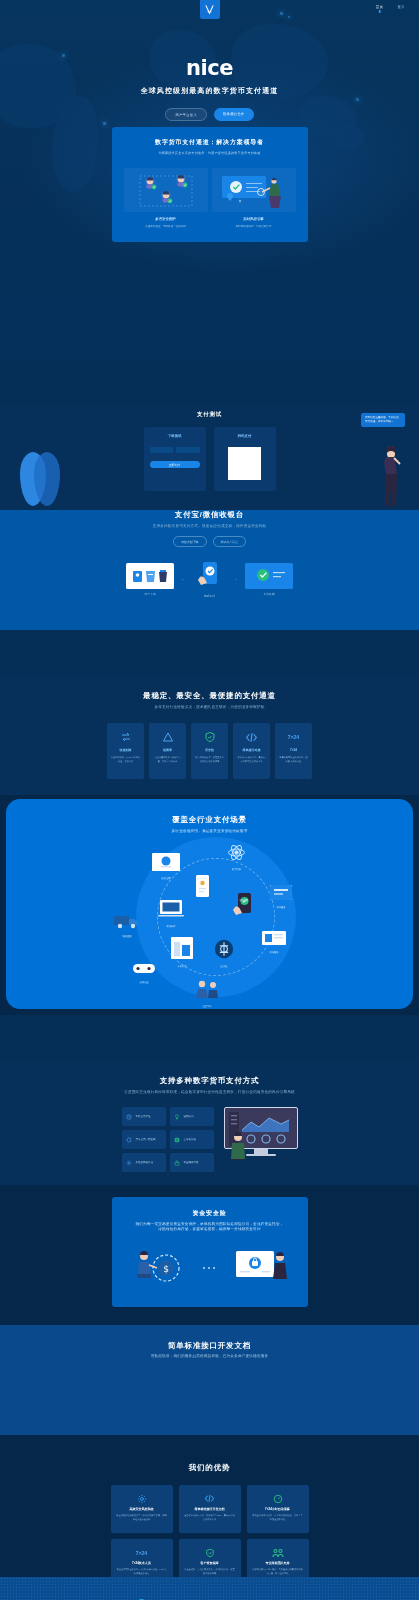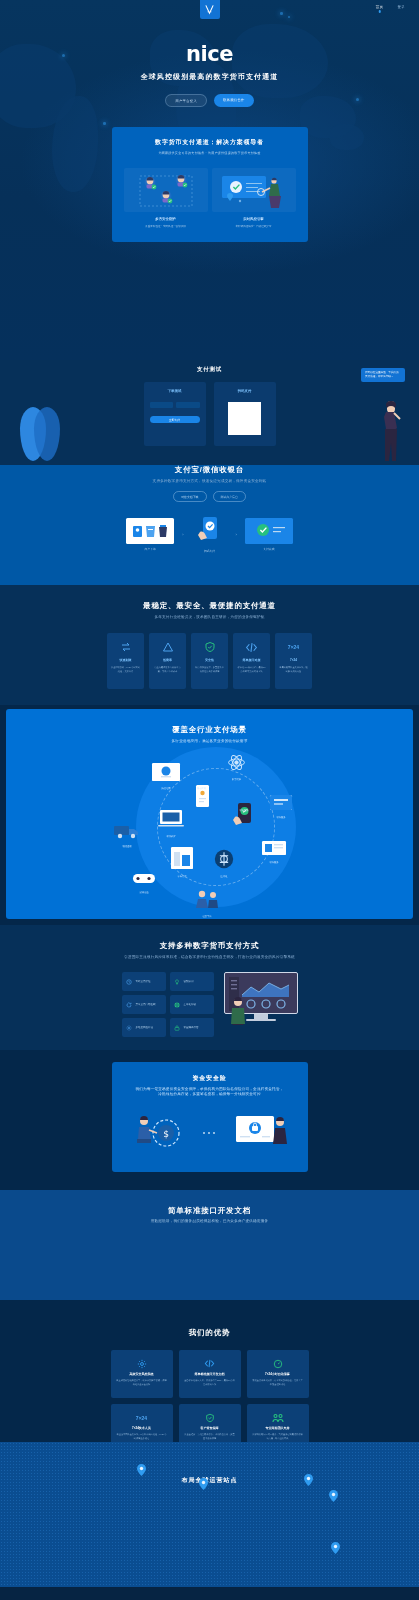--- a/index.html
+++ b/index.html
@@ -8,21 +8,21 @@
     font-family: "Liberation Sans", "DejaVu Sans", sans-serif;
     background: #062f58;
     color: #cfe0f2;
     width: 419px;
     overflow-x: hidden;
   }
   .page { width: 419px; position: relative; }
 
   
   .sec { position: relative; width: 419px; overflow: hidden; }
-  .sec-dark   { background: #063059; }
+  .sec-dark   { background: #063059; margin-top: 45px; }
   .sec-darker { background: #04274a; }
   .sec-mid    { background: #0a3a6b; }
   .sec-bright { background: #0058a6; }
 
   .sec-title {
     text-align: center;
     color: #ffffff;
     font-size: 7.5px;
     font-weight: bold;
     letter-spacing: .8px;
@@ -73,20 +73,21 @@
     bottom:-3.5px; width:2.5px; height:2.5px; background:#2f9bf0; border-radius:50%;
   }
   .hero-inner {
     position: relative; z-index: 4;
     padding-top: 44px; text-align: center;
   }
   .hero-logo {
     font-size: 21px; font-weight: bold; color: #ffffff;
     letter-spacing: -0.5px; line-height: 1;
     font-family: "DejaVu Sans", sans-serif;
+    margin-top: 14px;
   }
   .hero-tag {
     margin-top: 7px; color: #ffffff; font-size: 7px;
     letter-spacing: 1.1px; font-weight: bold;
   }
   .hero-btns { margin-top: 12px; display:flex; justify-content:center; gap: 7px; }
   .btn {
     font-size: 3.3px; padding: 3.5px 9px; border-radius: 9px;
     letter-spacing:.3px; white-space: nowrap; cursor: pointer;
   }
@@ -146,21 +147,21 @@
           border-radius:7px; padding:2.5px 7px; }
 
   
   .f5 { display:flex; justify-content:center; gap:5px; margin-top:13px; }
   .f5 .fc { width:37px; height:56px; background:#0c4077; border-radius:2px; padding:7px 4px; text-align:center; }
   .fc-ico { height:14px; display:flex; align-items:center; justify-content:center; }
   .fc-t { font-size:3px; color:#7fc4ff; font-weight:bold; margin-top:4px; }
   .fc-d { font-size:2.2px; color:#8fb4d8; line-height:1.6; margin-top:4px; }
 
   
-  .eco { height: 210px; background:#0071d6; border-radius: 3px; margin: 0 6px; position:relative; overflow:hidden;}
+  .eco { height: 210px; background:#0071d6; border-radius: 14px; margin: 0 6px; position:relative; overflow:hidden;}
   .eco-circle { position:absolute; border-radius:50%; }
   .eco-c1 { width:160px;height:160px;left:130px;top:38px;background:#0d7ee5;}
   .eco-c2 { width:118px;height:118px;left:151px;top:59px;border:.5px dashed rgba(255,255,255,.35);}
   .eco-node { position:absolute; text-align:center; }
   .eco-node .nb { background:#fff; border-radius:1.5px; }
   .eco-lbl { font-size:2.3px; color:#cfe8ff; margin-top:2px; }
 
   
   .risk-wrap { display:flex; justify-content:center; gap:10px; margin-top:12px; }
   .risk-grid { display:grid; grid-template-columns: repeat(2, 44px); gap:4px; }

